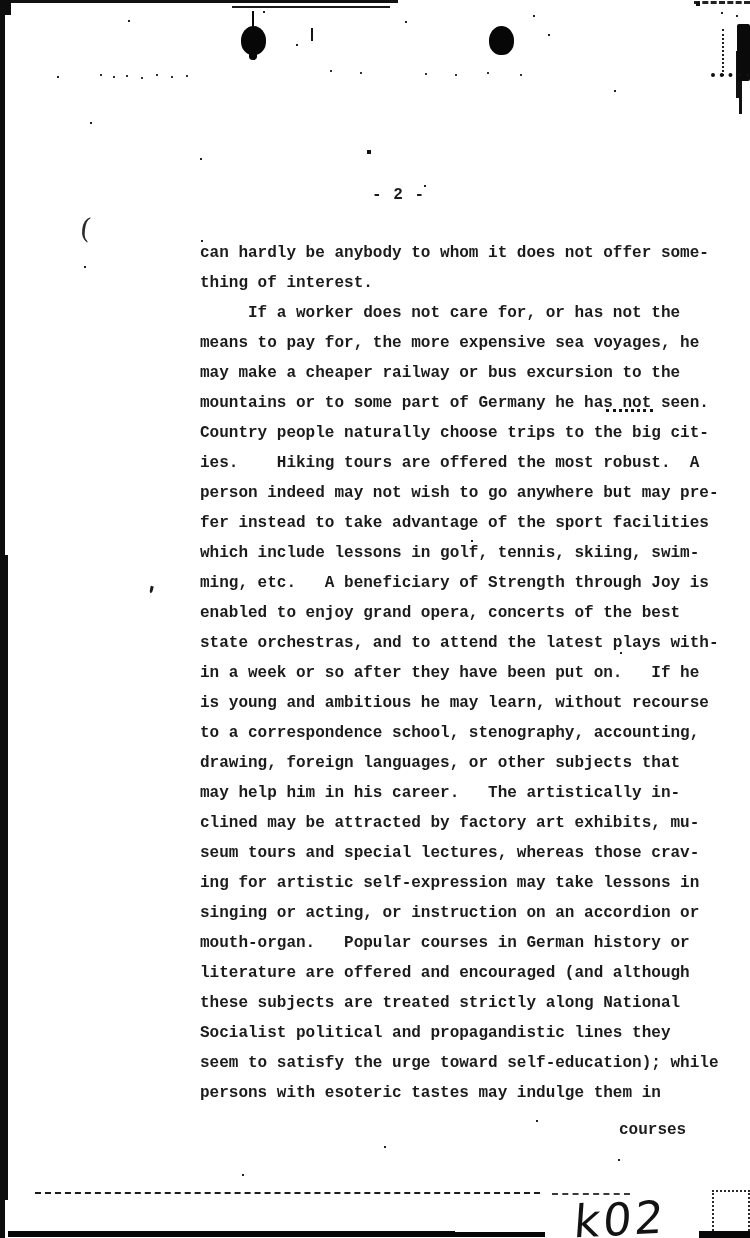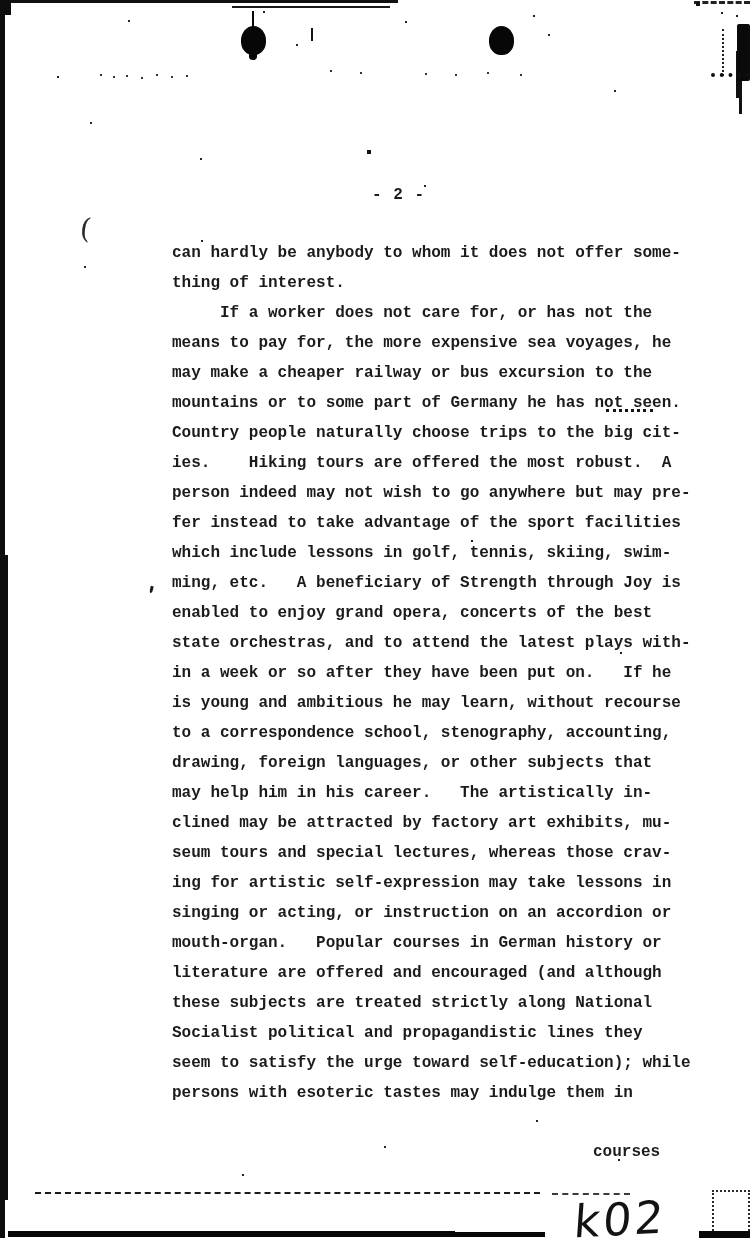--- a/index.html
+++ b/index.html
@@ -24,28 +24,27 @@
   .stamp-bar    { position:absolute; left:737px; top:24px; width:13px; height:57px; background:#0a0a0a; border-radius:2px;
                   box-shadow:-4px 8px 0 -5px #111, -6px 22px 0 -5px #111, -3px 38px 0 -5px #111; }
   .stamp-dotted { position:absolute; left:722px; top:29px; width:0; height:47px; border-left:2px dotted #1f1f1f; }
   .stamp-base   { position:absolute; left:711px; top:73px; width:39px; height:0; border-top:4px dotted #101010; }
   
   .pagenum {
     position:absolute; left:372px; top:185px;
     font:700 16px/20px "Liberation Mono", monospace; letter-spacing:1px; white-space:pre;
   }
   pre.body {
-    position:absolute; left:172px; top:238px; margin:0;
+    position:absolute; left:200px; top:238px; margin:0;
     font:700 16px/30px "Liberation Mono", monospace;
     white-space:pre; color:#1b1b1b;
   }
   .catchword {
-    position:absolute; left:593px; top:1120px;
+    position:absolute; left:619px; top:1120px;
     font:700 16px/20px "Liberation Mono", monospace;
-    margin-top:22px;
   }
   
   .margin-paren {
     position:absolute; left:80px; top:212px;
     font-family:"DejaVu Serif", serif; font-size:28px; color:#2b2b2b;
     transform:rotate(7deg);
   }
   .hand-code {
     position:absolute; left:574px; top:1193px;
     font-family:"DejaVu Sans", sans-serif; font-size:45px; color:#131313;

